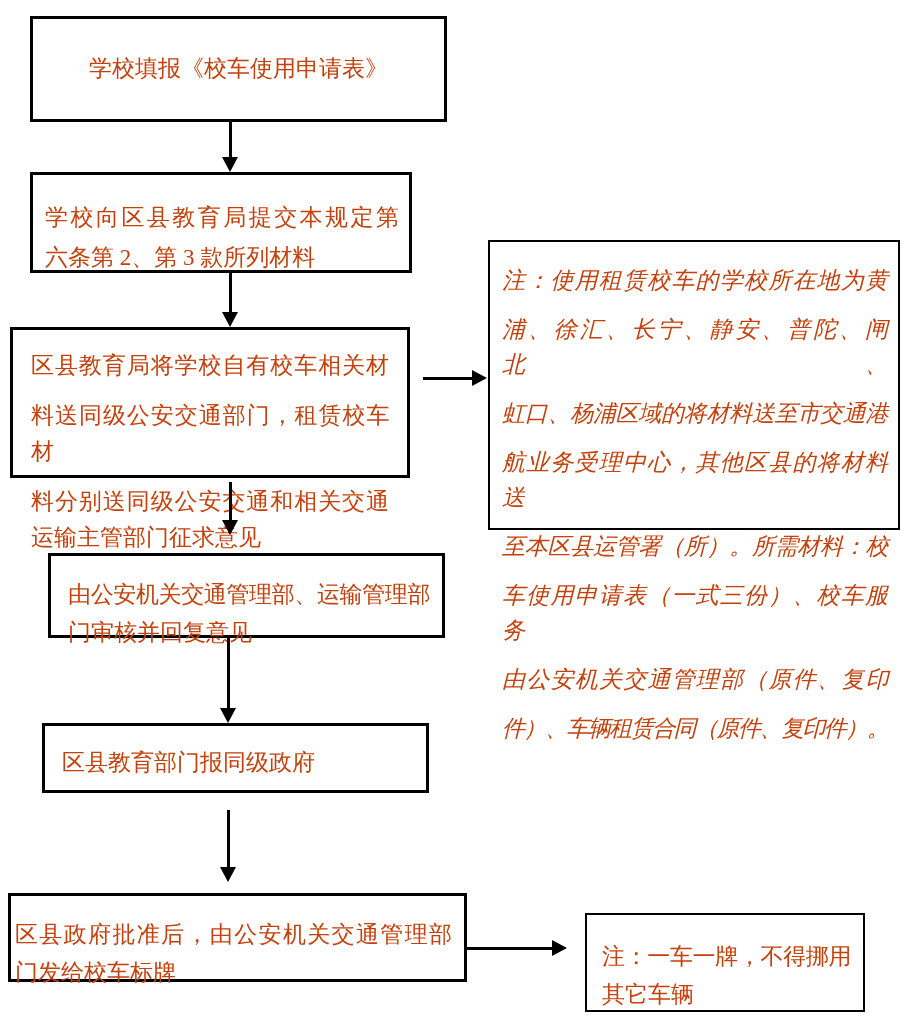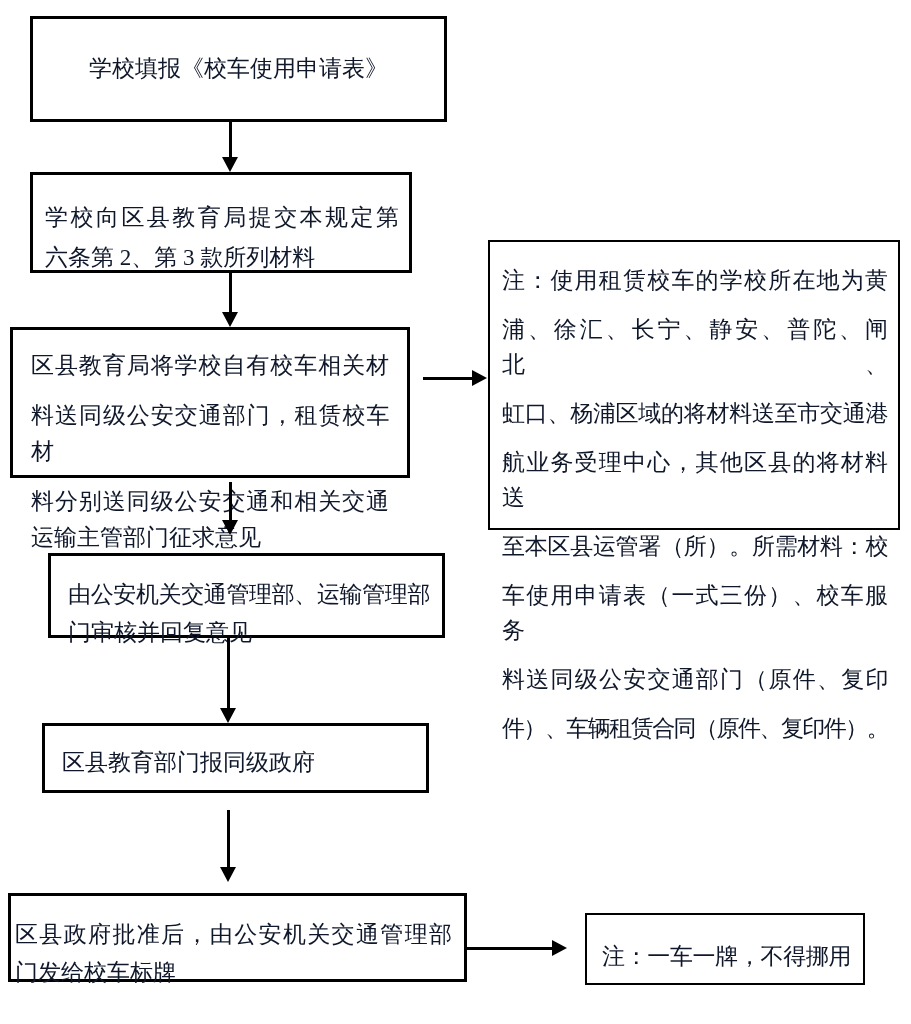--- a/index.html
+++ b/index.html
@@ -1,21 +1,21 @@
 <!DOCTYPE html>
 <html><head>
 <meta charset="utf-8">
 <style>
   html,body{margin:0;padding:0;background:#ffffff;}
   #canvas{
     position:relative;
     width:911px;height:1024px;
     background:#ffffff;
     font-family:"Liberation Serif","DejaVu Serif",serif;
-    color:#0f172a;
+    color:#c2410c;
     overflow:hidden;
   }
   .box{
     position:absolute;
     border:3px solid #000000;
     background:#ffffff;
     box-sizing:border-box;
     font-size:23px;
     line-height:36px;
   }
@@ -32,22 +32,22 @@
   .s1{letter-spacing:-0.5px;}
   .s2{letter-spacing:-1.7px;}
   .center{text-align:center;text-align-last:center;}
   
   #box1{left:30px;top:16px;width:417px;height:106px;display:flex;align-items:center;justify-content:center;}
   #box2{left:30px;top:172px;width:382px;height:101px;padding:9px 10px 0 12px;line-height:40px;}
   #box3{left:10px;top:327px;width:400px;height:151px;padding:4px 18px 0 18px;line-height:36px;}
   #box4{left:48px;top:553px;width:397px;height:85px;padding:6px 12px 0 17px;line-height:38px;}
   #box5{left:42px;top:723px;width:387px;height:70px;padding:19px 12px 0 17px;}
   #box6{left:8px;top:893px;width:459px;height:89px;padding:6px 12px 0 4px;line-height:38px;}
-  #note1{left:488px;top:240px;width:412px;height:290px;padding:7px 10px 0 12px;}
-  #note2{left:585px;top:913px;width:280px;height:72px;padding:9px 12px 0 15px;line-height:38px;}
+  #note1{left:488px;top:240px;width:412px;height:290px;padding:7px 10px 0 12px;font-style:italic;}
+  #note2{left:585px;top:913px;width:280px;height:99px;padding:9px 12px 0 15px;line-height:38px;}
   
   .vline{position:absolute;width:3px;background:#000000;}
   .hline{position:absolute;height:3px;background:#000000;}
   .vhead{position:absolute;width:0;height:0;
          border-left:8px solid transparent;border-right:8px solid transparent;
          border-top:15px solid #000000;}
   .rhead{position:absolute;width:0;height:0;
          border-top:8px solid transparent;border-bottom:8px solid transparent;
          border-left:15px solid #000000;}
 </style>
@@ -81,21 +81,21 @@
   <div class="hline" style="left:423px;top:377px;width:50px;"></div>
   <div class="rhead" style="left:472px;top:370px;"></div>
 
   <div class="note" id="note1">
     <div class="line j">注：使用租赁校车的学校所在地为黄</div>
     <div class="line j">浦、徐汇、长宁、静安、普陀、闸北、</div>
     <div class="line j s1">虹口、杨浦区域的将材料送至市交通港</div>
     <div class="line j">航业务受理中心，其他区县的将材料送</div>
     <div class="line j s1">至本区县运管署（所）。所需材料：校</div>
     <div class="line j">车使用申请表（一式三份）、校车服务</div>
-    <div class="line j s1">料送同级公安交通部门（原件、复印</div>
+    <div class="line j s1">由公安机关交通管理部（原件、复印</div>
     <div class="line j s2">件）、车辆租赁合同（原件、复印件）。</div>
   </div>
 
   <div class="vline" style="left:229px;top:482px;height:39px;"></div>
   <div class="vhead" style="left:222px;top:520px;"></div>
 
   <div class="box" id="box4">
     <div class="line j s1">由公安机关交通管理部、运输管理部</div>
     <div class="line">门审核并回复意见</div>
   </div>
@@ -113,15 +113,16 @@
   <div class="box" id="box6">
     <div class="line j">区县政府批准后，由公安机关交通管理部</div>
     <div class="line">门发给校车标牌</div>
   </div>
 
   <div class="hline" style="left:467px;top:947px;width:86px;"></div>
   <div class="rhead" style="left:552px;top:940px;"></div>
 
   <div class="note" id="note2">
     <div class="line j s1">注：一车一牌，不得挪用</div>
+    <div class="line">其它车辆</div>
   </div>
 
 </div>
 
 </body></html>

